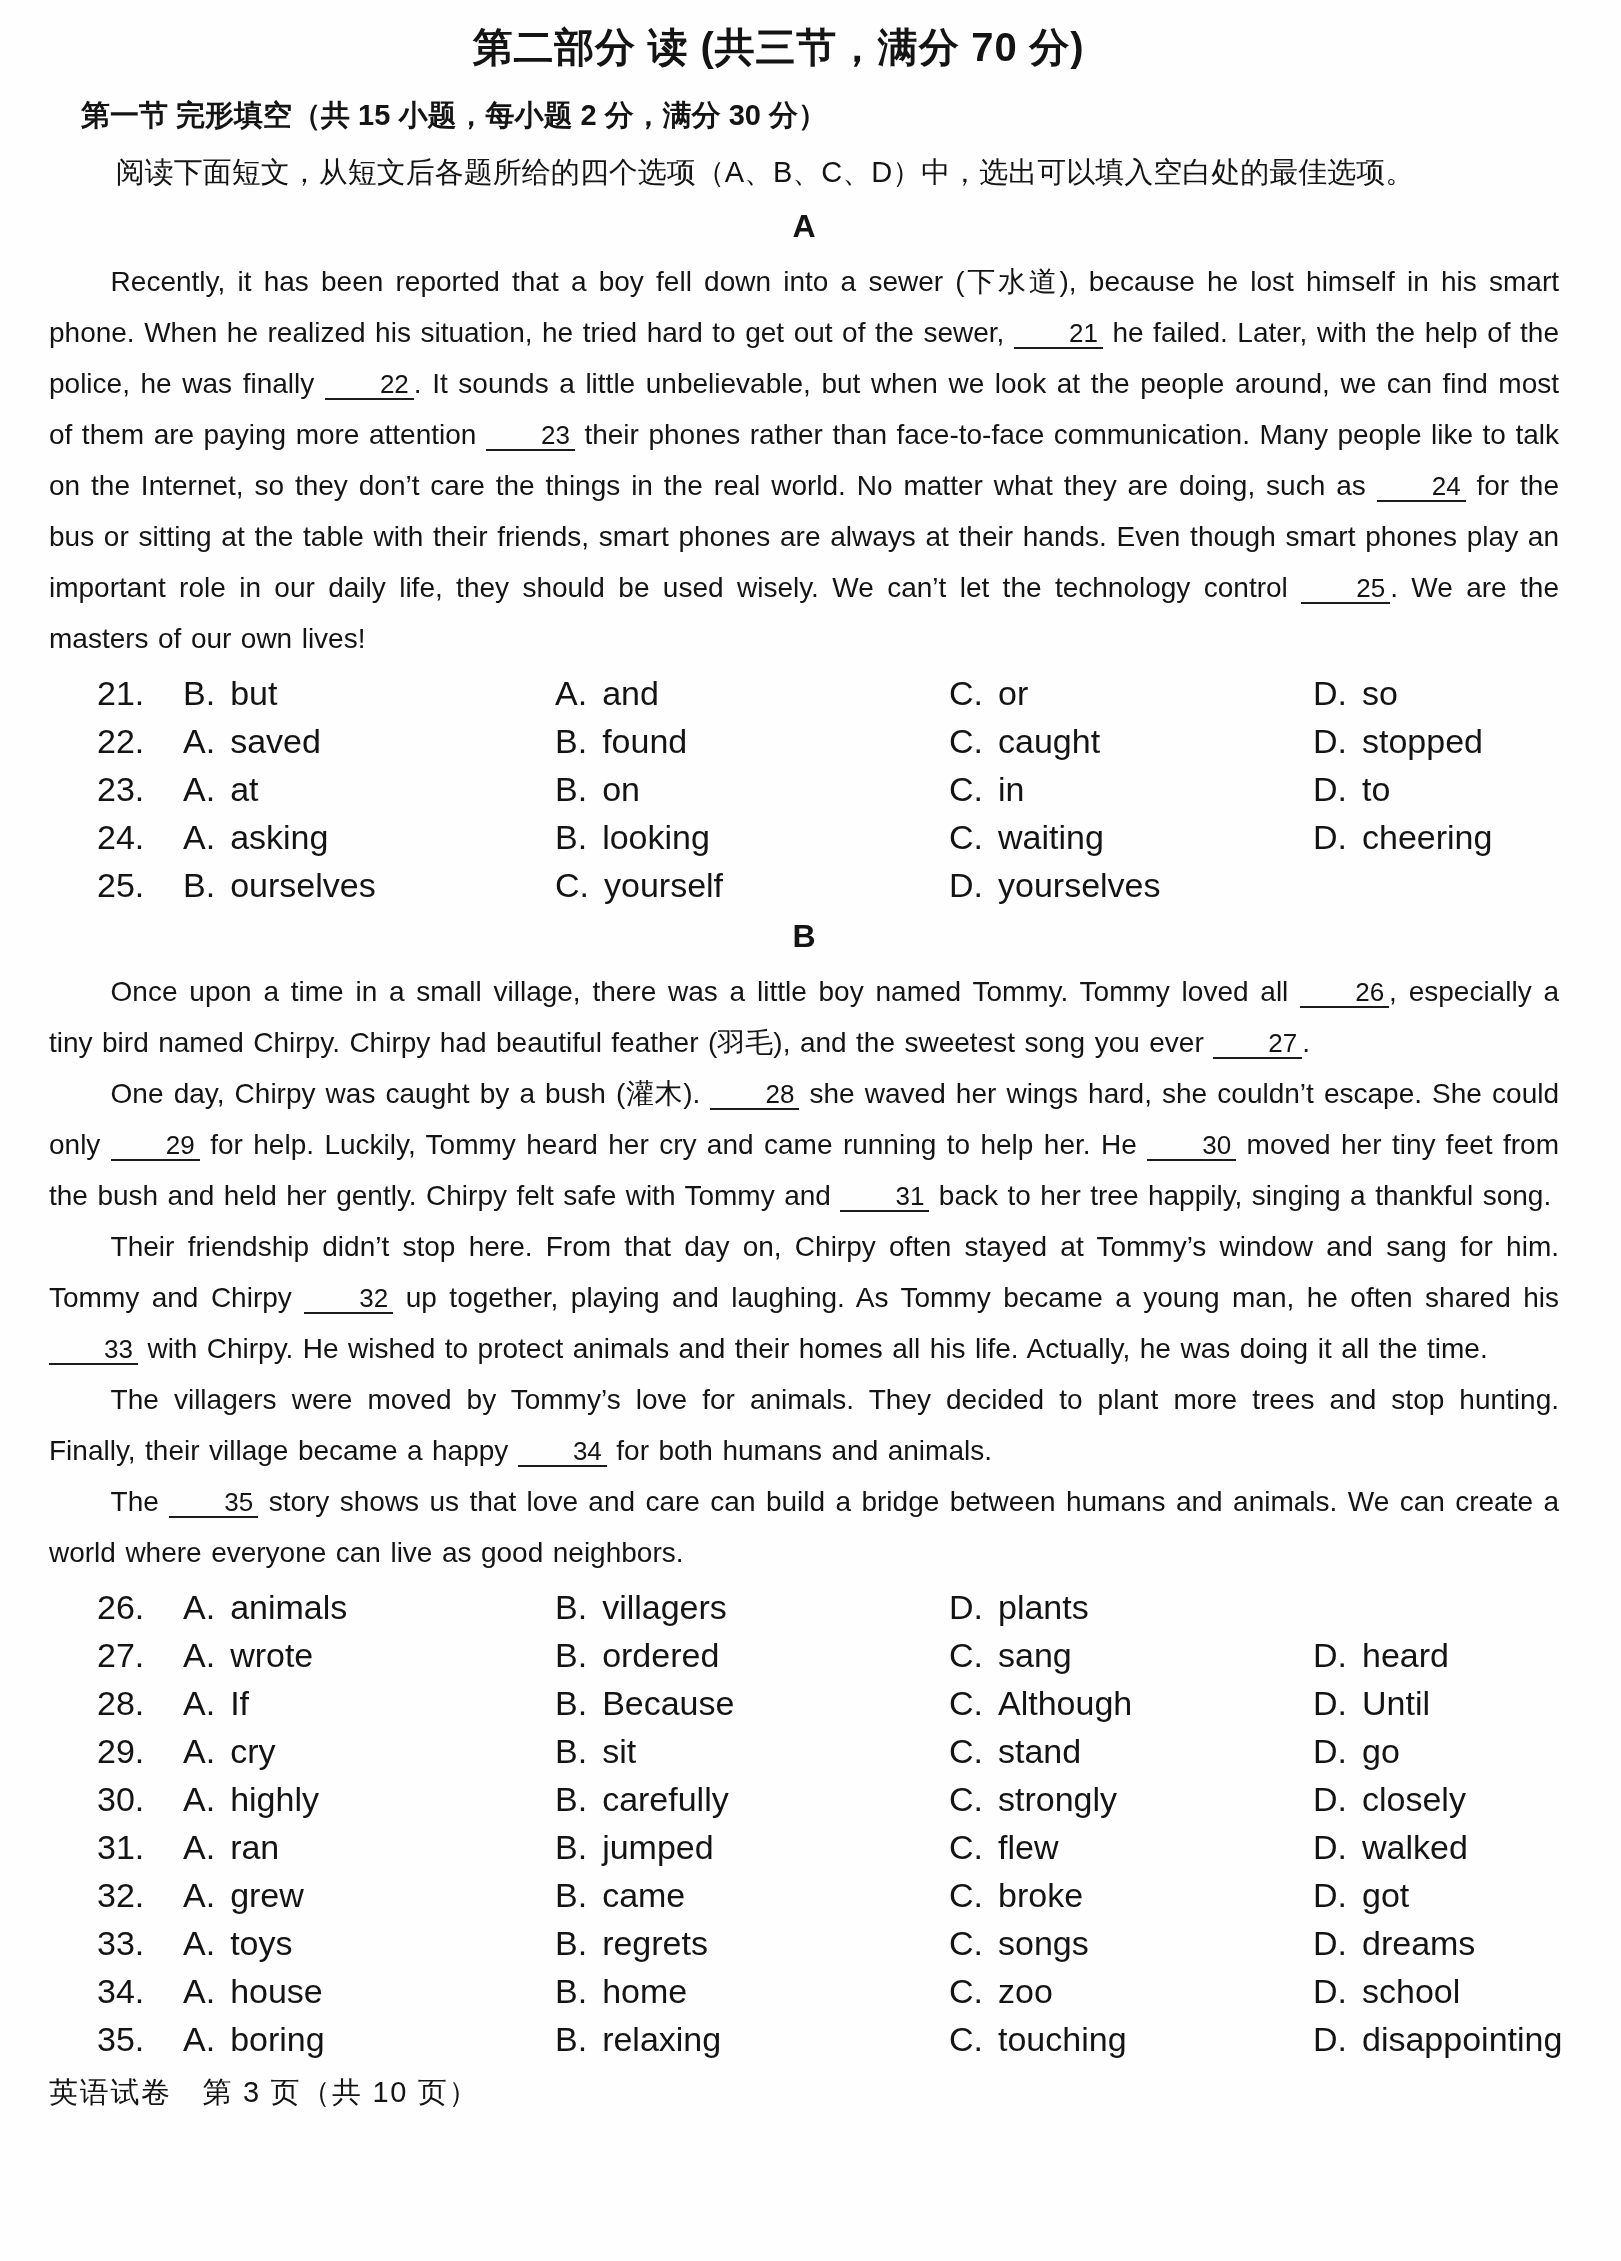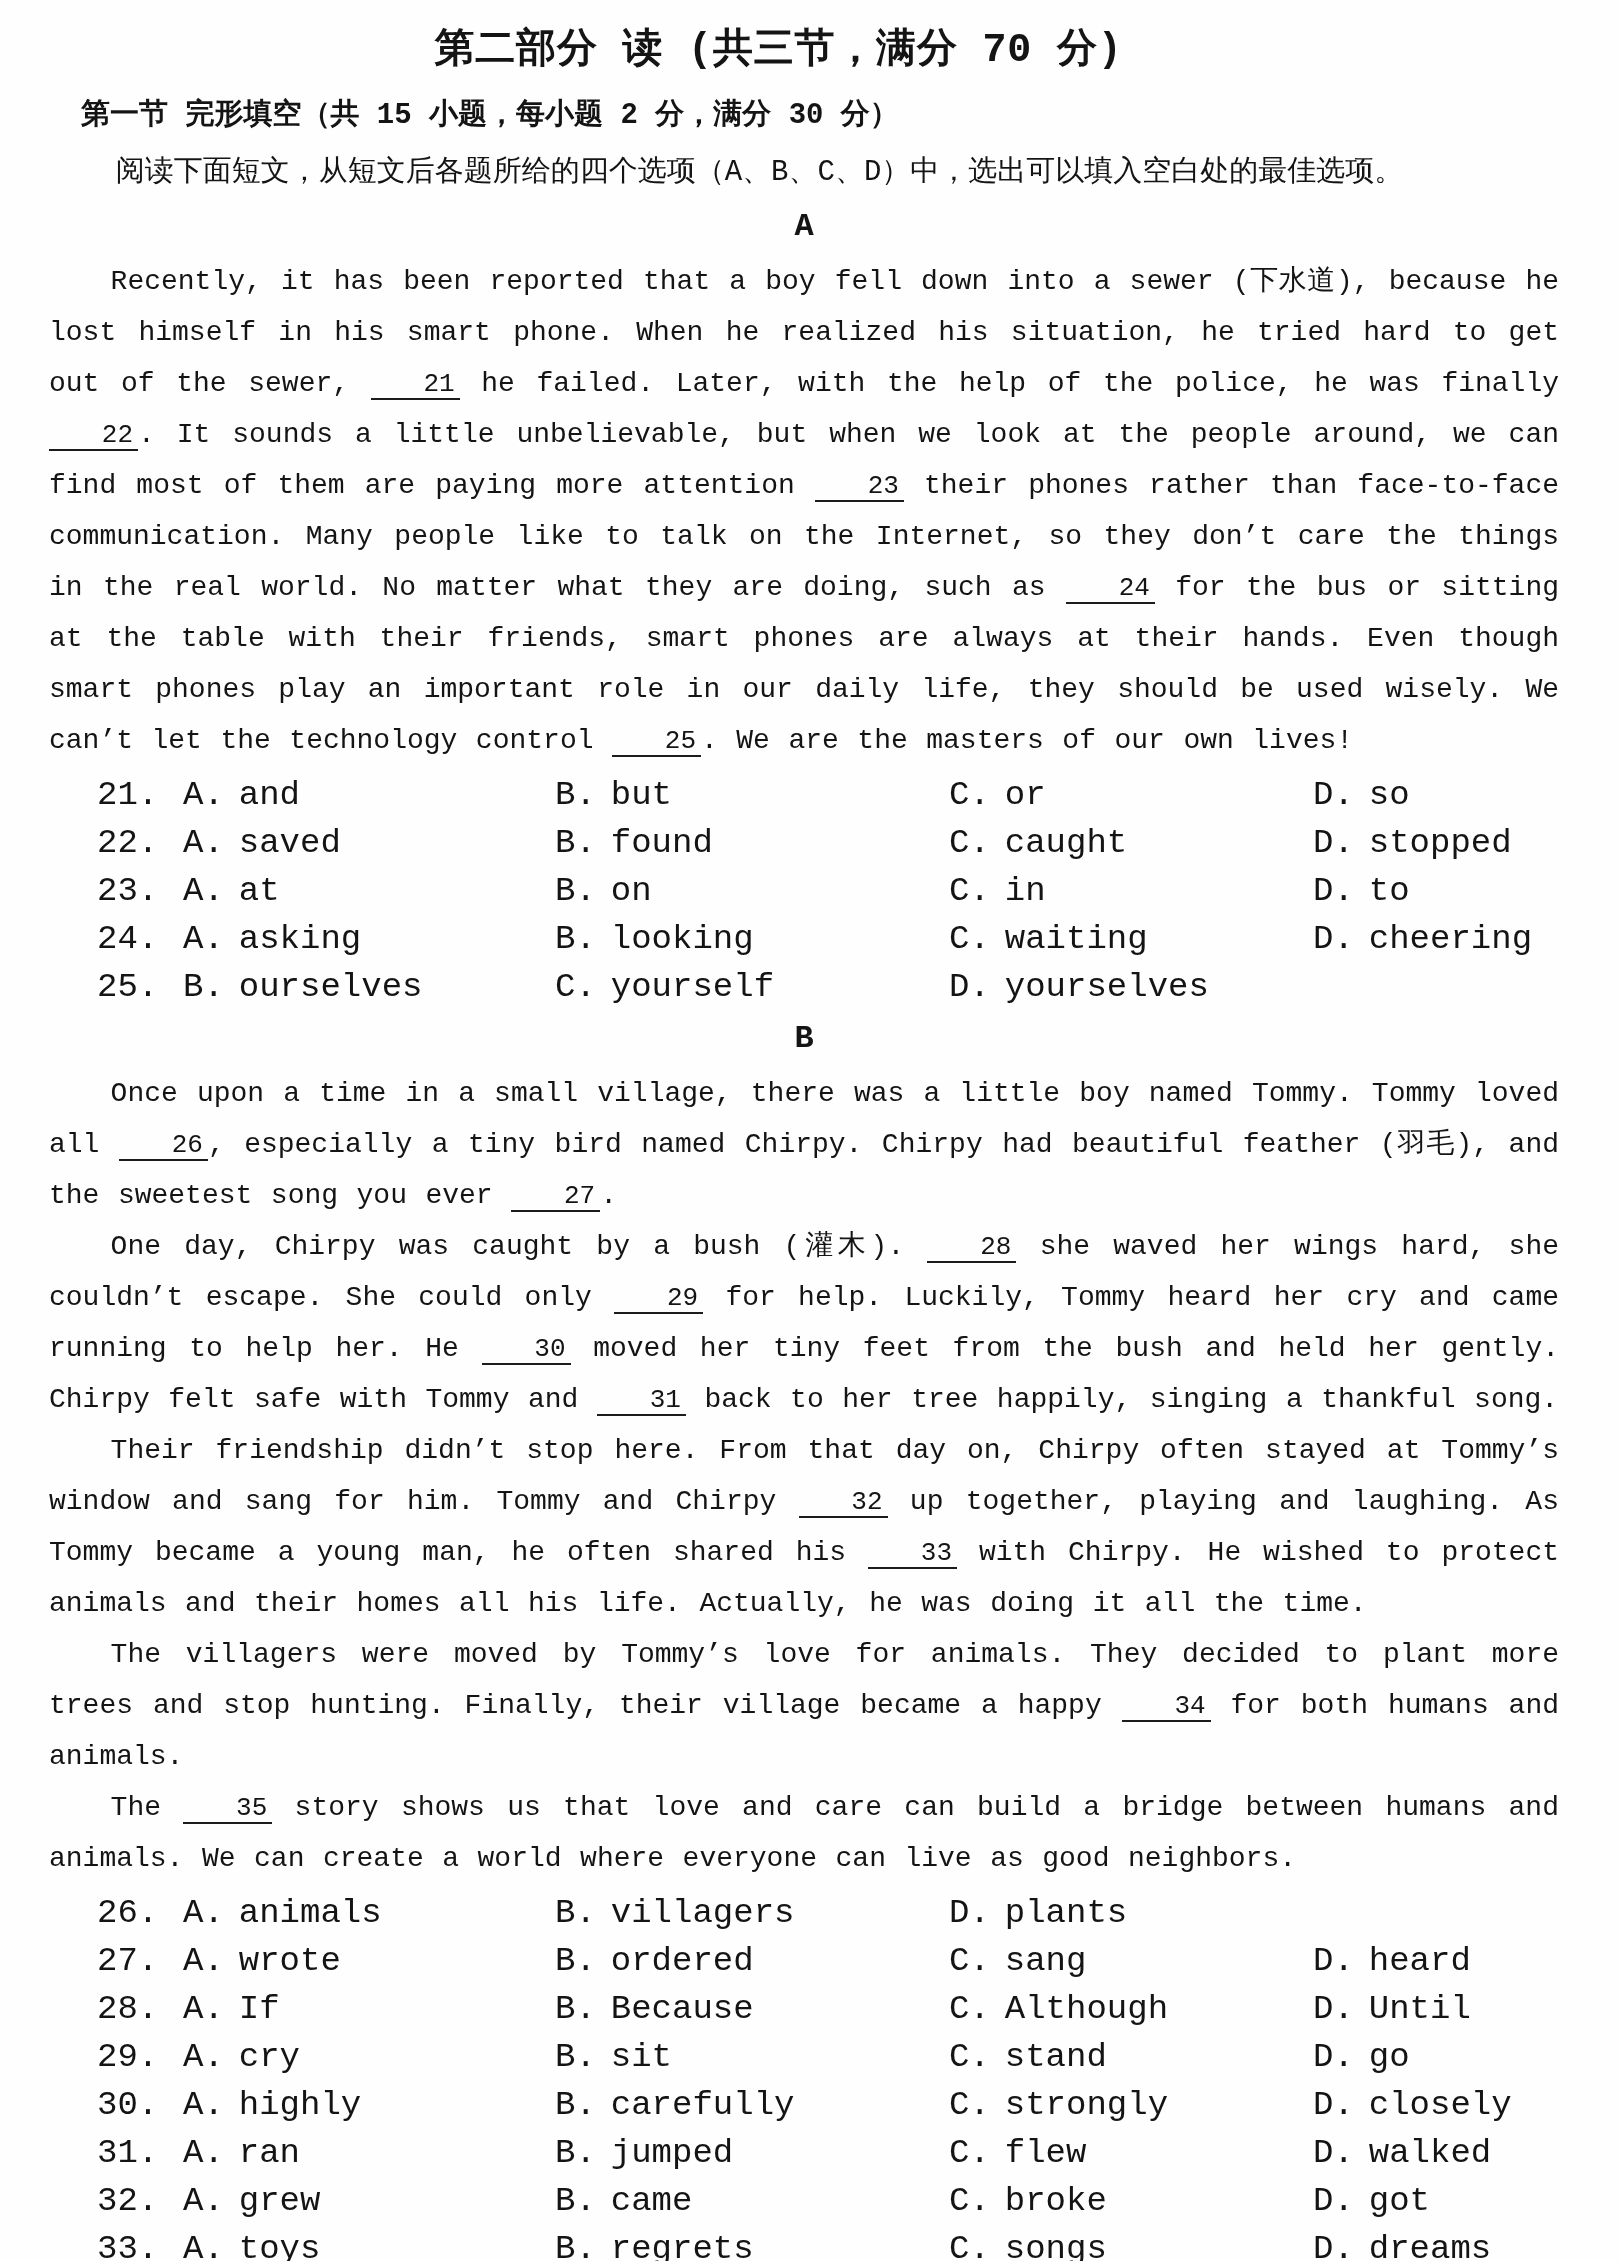--- a/index.html
+++ b/index.html
@@ -3,21 +3,21 @@
 <meta charset="utf-8">
 <style>
   html, body { margin: 0; padding: 0; background: #ffffff; }
   .page {
     position: relative;
     width: 1621px;
     height: 2261px;
     box-sizing: border-box;
     background: #fefefe;
     color: #141414;
-    font-family: Liberation Mono, monospace;
+    font-family: Liberation Sans, sans-serif;
     padding: 13.5px 62px 0 49px;
     overflow: hidden;
   }
   .part-title {
     text-align: center;
     font-size: 40px;
     font-weight: bold;
     margin: 6.7px 51px 13.5px 0;
     letter-spacing: 0.8px;
   }
@@ -92,22 +92,22 @@
 
   <div class="passage-label">A</div>
 
   <div class="passage">
     <p>Recently, it has been reported that a boy fell down into a sewer (下水道), because he lost himself in his smart phone. When he realized his situation, he tried hard to get out of the sewer, <span class="blank">21</span> he failed. Later, with the help of the police, he was finally <span class="blank">22</span>. It sounds a little unbelievable, but when we look at the people around, we can find most of them are paying more attention <span class="blank">23</span> their phones rather than face-to-face communication. Many people like to talk on the Internet, so they don’t care the things in the real world. No matter what they are doing, such as <span class="blank">24</span> for the bus or sitting at the table with their friends, smart phones are always at their hands. Even though smart phones play an important role in our daily life, they should be used wisely. We can’t let the technology control <span class="blank">25</span>. We are the masters of our own lives!</p>
   </div>
 
   <div class="q-group">
       <div class="q-row">
         <span class="q-num">21.</span>
+        <span class="q-opt"><span class="q-letter">B.</span><span class="q-text">but</span></span>
         <span class="q-opt"><span class="q-letter">A.</span><span class="q-text">and</span></span>
-        <span class="q-opt"><span class="q-letter">B.</span><span class="q-text">but</span></span>
         <span class="q-opt"><span class="q-letter">C.</span><span class="q-text">or</span></span>
         <span class="q-opt"><span class="q-letter">D.</span><span class="q-text">so</span></span>
       </div>
       <div class="q-row">
         <span class="q-num">22.</span>
         <span class="q-opt"><span class="q-letter">A.</span><span class="q-text">saved</span></span>
         <span class="q-opt"><span class="q-letter">B.</span><span class="q-text">found</span></span>
         <span class="q-opt"><span class="q-letter">C.</span><span class="q-text">caught</span></span>
         <span class="q-opt"><span class="q-letter">D.</span><span class="q-text">stopped</span></span>
       </div>

